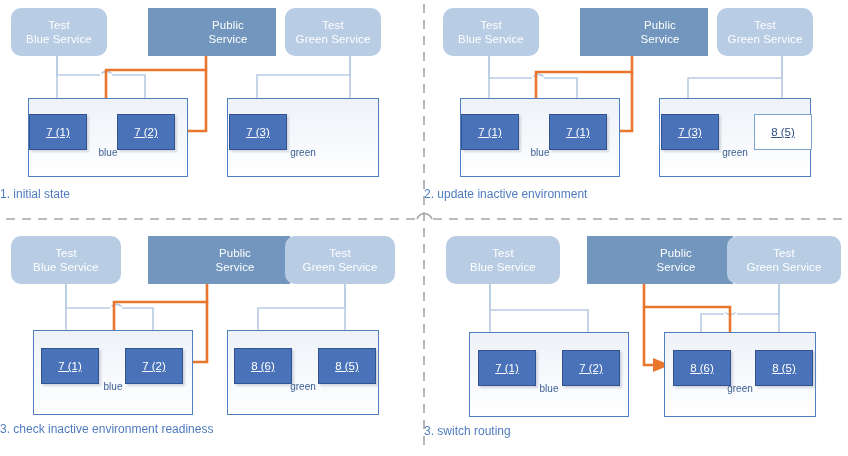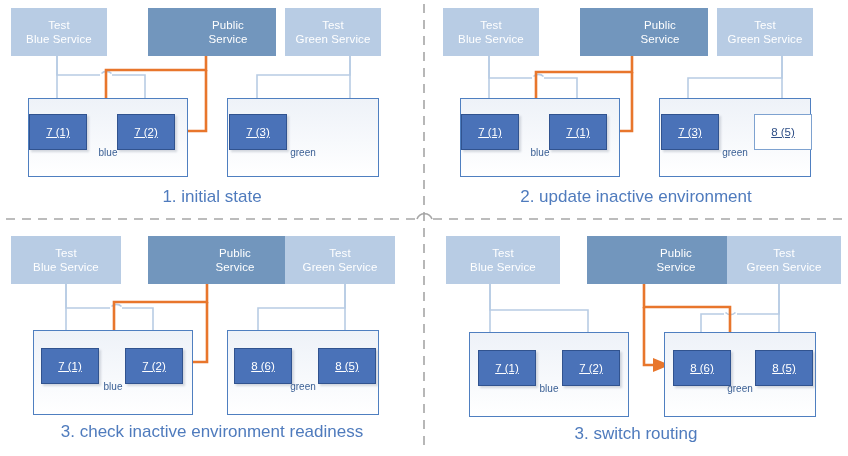--- a/index.html
+++ b/index.html
@@ -4,32 +4,32 @@
 <style>
   html,body{margin:0;padding:0;background:#ffffff;}
   body{width:848px;height:456px;font-family:"Liberation Sans",sans-serif;-webkit-font-smoothing:antialiased;}
   #root{position:relative;width:848px;height:456px;overflow:hidden;background:#fff;}
 
   .panel{position:absolute;width:424px;height:228px;}
   .p1{left:0;top:0;} .p2{left:424px;top:0;} .p3{left:0;top:228px;} .p4{left:424px;top:228px;}
 
   .svc{position:absolute;display:flex;align-items:center;justify-content:center;text-align:center;
        color:#ffffff;font-size:11.5px;line-height:14px;letter-spacing:.1px;}
-  .svc.test{background:#b8cce4;}
+  .svc.test{background:#b8cce4;border-radius:10px;}
   .svc.pub{background:#7296bd;padding-left:32px;}
 
   .env{position:absolute;border:1px solid #4f7fc0;background:linear-gradient(180deg,#eef2f8 0%,#f7f9fc 55%,#ffffff 100%);}
   .env-label{position:absolute;width:100%;text-align:center;color:#3a5f94;font-size:10px;}
 
   .task{position:absolute;display:flex;align-items:center;justify-content:center;
         background:#4a72b8;border:1px solid #31538f;color:#ffffff;font-size:11.5px;
         box-shadow:2px 2px 2px rgba(140,150,165,.35);text-decoration:underline;}
   .task.pending{background:#ffffff;border:1px solid #7ea2d0;color:#2f4f86;box-shadow:none;}
 
-  .caption{position:absolute;width:100%;text-align:center;color:#4f7bbd;font-size:17px;}
+  .caption{position:absolute;width:100%;color:#4f7bbd;font-size:12px;}
 
   svg.wires{position:absolute;left:0;top:0;width:424px;height:228px;overflow:visible;}
   .lb{fill:none;stroke:#b8cce4;stroke-width:1.6;}
   .or{fill:none;stroke:#e8762c;stroke-width:2.6;stroke-linecap:butt;stroke-linejoin:miter;}
 
   svg#dividers{position:absolute;left:0;top:0;width:848px;height:456px;}
   .dash{fill:none;stroke:#a6a6a6;stroke-width:1.6;stroke-dasharray:9 7;}
   .hop{fill:none;stroke:#a6a6a6;stroke-width:1.6;}
 </style>
 </head>

